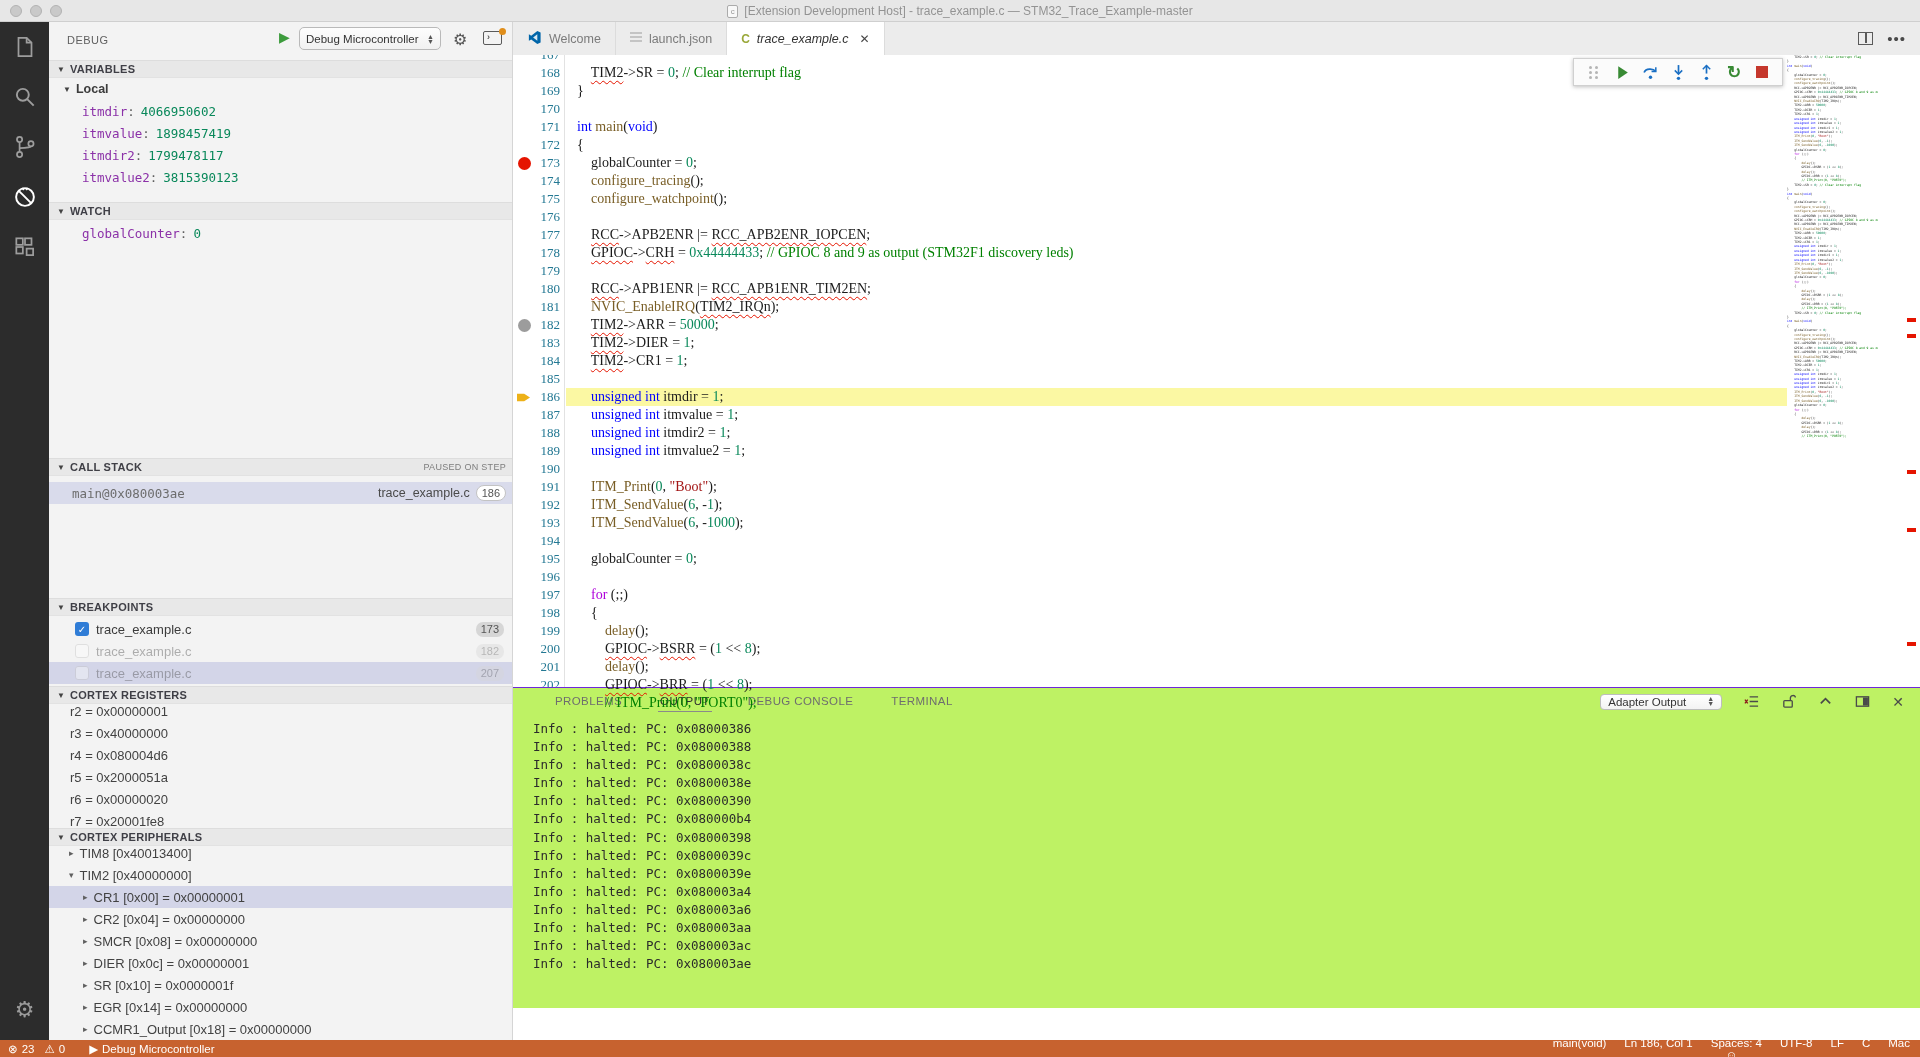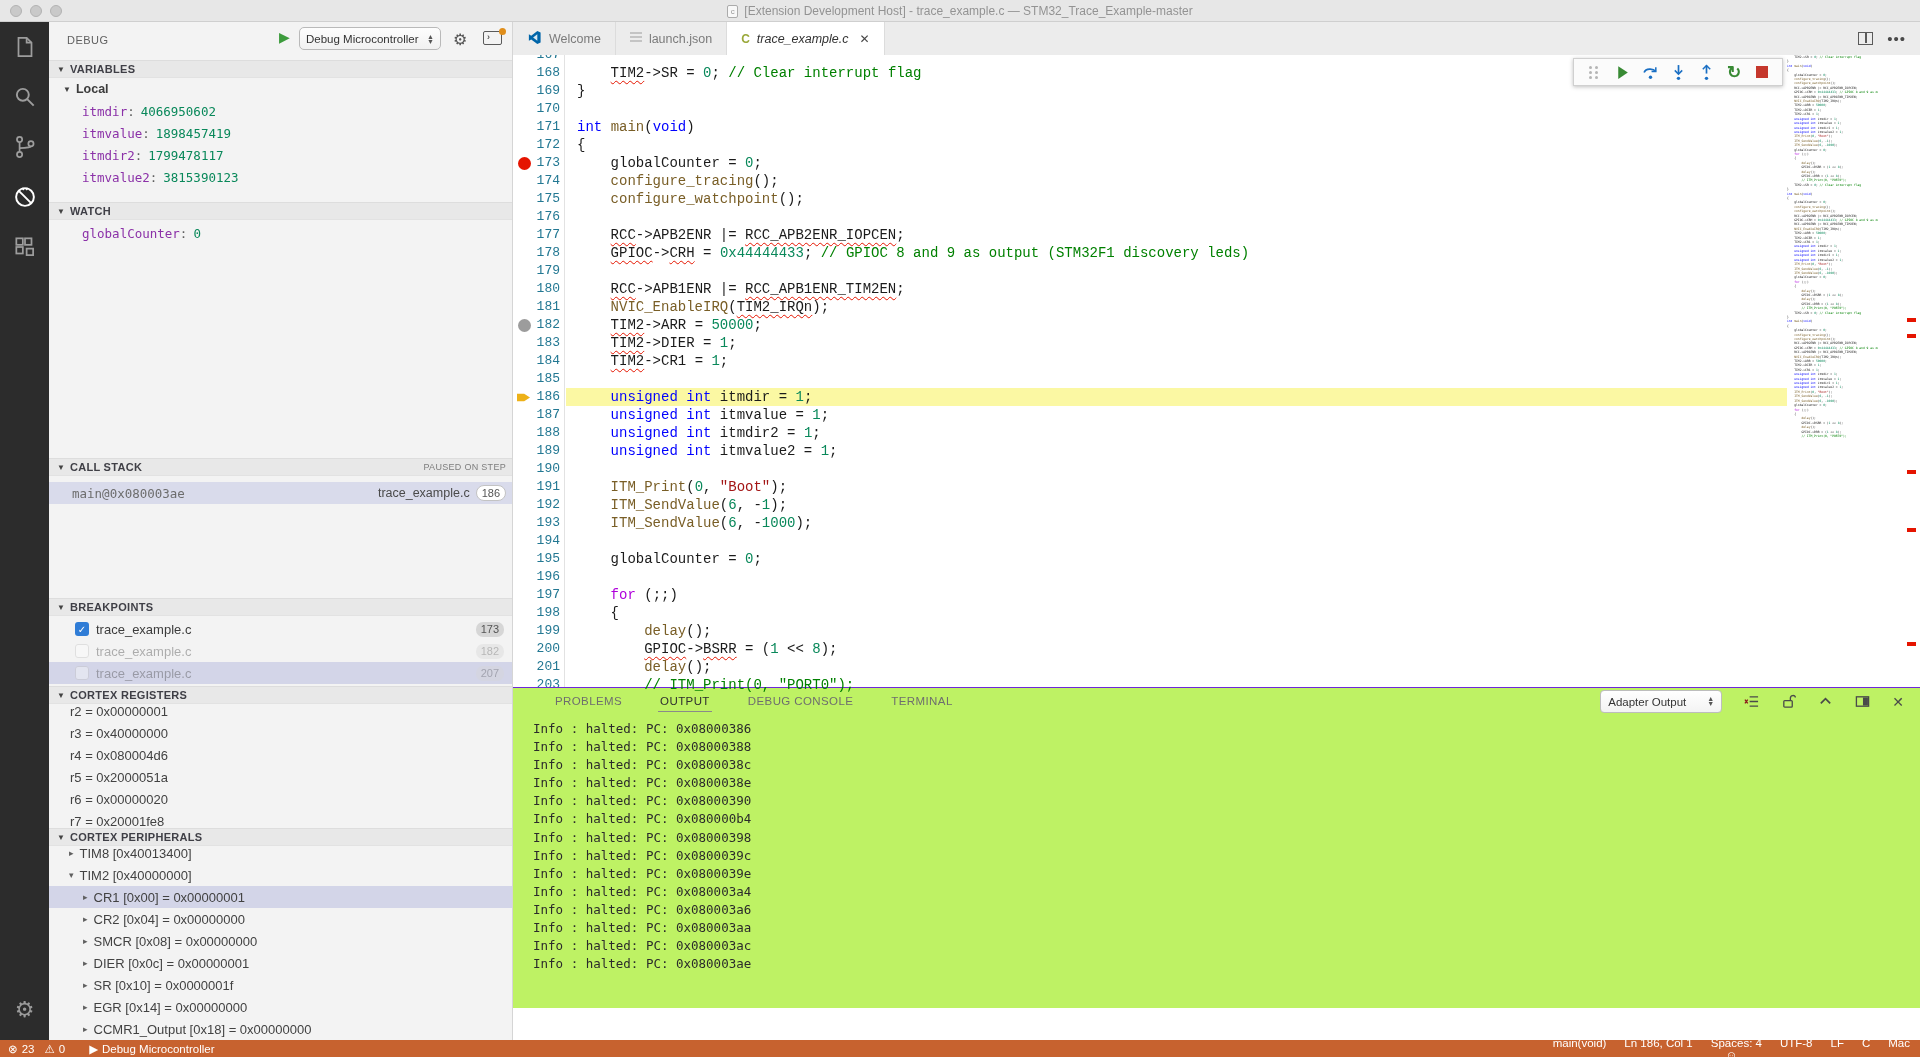--- a/index.html
+++ b/index.html
@@ -68,21 +68,21 @@
   .c-icon { color:#9aa83a; font-weight:bold; font-size:12px; }
   .json-icon { display:inline-block; width:12px; } .json-icon i { display:block; height:2px; background:#c4c4c4; margin:2px 0; }
   #tab-actions { margin-left:auto; display:flex; align-items:center; gap:14px; padding-right:14px; color:#424242; }
   #tab-actions .splitbox { width:15px; height:13px; border:1.5px solid #5a5a5a; position:relative; }
   #tab-actions .splitbox::after { content:""; position:absolute; left:6px; top:0; width:1.5px; height:10px; background:#5a5a5a; }
   #tab-actions .dots { font-size:15px; letter-spacing:1px; color:#4a4a4a; }
 
   #editor { position:absolute; left:0; top:33px; width:100%; height:664px; overflow:hidden; background:#fff; }
   #gutter-sep { position:absolute; left:51px; top:0; bottom:0; width:1px; background:#e2e2e2; }
   #code-scroll { position:absolute; left:0; top:-9px; width:1274px; }
-  .code-line { position:relative; height:18px; display:flex; white-space:pre; font-family:Liberation Mono, monospace; font-size:14px; line-height:18px; }
+  .code-line { position:relative; height:18px; display:flex; white-space:pre; font-family:Liberation Serif, serif; font-size:14px; line-height:18px; }
   .code-line .ln { width:64px; flex:none; text-align:right; padding-right:17px; color:#237893; font-size:13px; }
   .code-line .txt { position:relative; z-index:1; }
   .line-bg { position:absolute; left:53px; right:0; top:0; bottom:0; background:#fbf8a3; }
   .gdot { position:absolute; left:5px; top:2.5px; width:13px; height:13px; border-radius:50%; }
   .gdot.on { background:#e51400; } .gdot.off { background:#9c9c9c; }
   .garrow { position:absolute; left:4px; top:4px; width:13px; height:11px; background:#edb118; clip-path:polygon(0 15%, 55% 15%, 100% 50%, 55% 85%, 0 85%); }
   .tk-p{color:#1b1b1b} .tk-k{color:#0000ff} .tk-q{color:#af00db} .tk-n{color:#09885a}
   .tk-c{color:#008000} .tk-s{color:#a31515} .tk-f{color:#795e26}
   .tk-e{color:#1b1b1b; text-decoration:underline wavy #e51400 1px; text-underline-offset:3px;}
 
@@ -100,21 +100,21 @@
   .dbg-btn svg { width:17px; height:17px; }
   .restart-glyph { color:#388a34; font-size:17px; font-weight:bold; }
   .stop-glyph { width:12px; height:12px; background:#c5372c; }
 
   
   #panel { position:absolute; left:0; top:665px; width:100%; height:321px; background:#bef264; border-top:1px solid #6d28d9; }
   #panel-head { position:absolute; left:0; top:0; width:100%; height:27px; display:flex; align-items:center; padding-left:40px; }
   .panel-tab { font-size:11.5px; letter-spacing:.4px; color:#6e6e6e; margin-right:34px; padding:4px 2px; cursor:pointer; }
   .panel-tab.active { color:#2f2f2f; border-bottom:1px solid #8a8a8a; }
   #panel-right { margin-left:auto; display:flex; align-items:center; gap:22px; padding-right:16px; }
-  #channel-select { width:122px; height:23px; border:1px solid #bdbdbd; border-radius:4px; background:linear-gradient(#fff,#f3f3f3); font-size:11.5px; color:#333; display:flex; align-items:center; padding:0 7px; cursor:pointer; }
+  #channel-select { width:122px; height:16px; border:1px solid #bdbdbd; border-radius:4px; background:linear-gradient(#fff,#f3f3f3); font-size:11.5px; color:#333; display:flex; align-items:center; padding:0 7px; cursor:pointer; }
   #channel-select .stepper { margin-left:auto; display:flex; flex-direction:column; line-height:4.5px; font-size:7px; color:#555; }
   .pn-icon { color:#4a4a4a; cursor:pointer; display:flex; align-items:center; }
   .pn-icon svg { width:15px; height:15px; }
   #panel-out { position:absolute; left:0; top:27px; right:0; bottom:0; overflow:hidden; padding:5px 0 0 20px; }
   .out-line { font-family:"DejaVu Sans Mono", monospace; font-size:12.5px; line-height:18.1px; color:#2b2b2b; white-space:pre; }
 
   
   #statusbar { position:absolute; left:0; top:1040px; width:1920px; height:17px; background:#c7622f; color:#fff; display:flex; align-items:center; font-size:11.5px; }
   .sb-item { display:flex; align-items:center; gap:4px; margin-right:14px; cursor:pointer; }
   #sb-left { display:flex; align-items:center; padding-left:8px; }
@@ -377,20 +377,21 @@
         <div class="code-line"><span class="ln">192</span><span class="txt"><span class="tk-p">    </span><span class="tk-f">ITM_SendValue</span><span class="tk-p">(</span><span class="tk-n">6</span><span class="tk-p">, -</span><span class="tk-n">1</span><span class="tk-p">);</span></span></div>
         <div class="code-line"><span class="ln">193</span><span class="txt"><span class="tk-p">    </span><span class="tk-f">ITM_SendValue</span><span class="tk-p">(</span><span class="tk-n">6</span><span class="tk-p">, -</span><span class="tk-n">1000</span><span class="tk-p">);</span></span></div>
         <div class="code-line"><span class="ln">194</span><span class="txt"></span></div>
         <div class="code-line"><span class="ln">195</span><span class="txt"><span class="tk-p">    globalCounter = </span><span class="tk-n">0</span><span class="tk-p">;</span></span></div>
         <div class="code-line"><span class="ln">196</span><span class="txt"></span></div>
         <div class="code-line"><span class="ln">197</span><span class="txt"><span class="tk-p">    </span><span class="tk-q">for</span><span class="tk-p"> (;;)</span></span></div>
         <div class="code-line"><span class="ln">198</span><span class="txt"><span class="tk-p">    {</span></span></div>
         <div class="code-line"><span class="ln">199</span><span class="txt"><span class="tk-p">        </span><span class="tk-f">delay</span><span class="tk-p">();</span></span></div>
         <div class="code-line"><span class="ln">200</span><span class="txt"><span class="tk-p">        </span><span class="tk-e">GPIOC</span><span class="tk-p">-&gt;</span><span class="tk-e">BSRR</span><span class="tk-p"> = (</span><span class="tk-n">1</span><span class="tk-p"> &lt;&lt; </span><span class="tk-n">8</span><span class="tk-p">);</span></span></div>
         <div class="code-line"><span class="ln">201</span><span class="txt"><span class="tk-p">        </span><span class="tk-f">delay</span><span class="tk-p">();</span></span></div>
+        <div class="code-line"><span class="ln">202</span><span class="txt"><span class="tk-p">        </span><span class="tk-e">GPIOC</span><span class="tk-p">-&gt;</span><span class="tk-e">BRR</span><span class="tk-p"> = (</span><span class="tk-n">1</span><span class="tk-p"> &lt;&lt; </span><span class="tk-n">8</span><span class="tk-p">);</span></span></div>
         <div class="code-line"><span class="ln">203</span><span class="txt"><span class="tk-p">        </span><span class="tk-c">// ITM_Print(0, "PORT0");</span></span></div>
       </div>
     <div id="minimap">
         <div class="mm-line"></div>
         <div class="mm-line"><span class="tk-p">    </span><span class="tk-e">TIM2</span><span class="tk-p">-&gt;SR = </span><span class="tk-n">0</span><span class="tk-p">; </span><span class="tk-c">// Clear interrupt flag</span></div>
         <div class="mm-line"><span class="tk-p">}</span></div>
         <div class="mm-line"></div>
         <div class="mm-line"><span class="tk-k">int</span><span class="tk-p"> </span><span class="tk-f">main</span><span class="tk-p">(</span><span class="tk-k">void</span><span class="tk-p">)</span></div>
         <div class="mm-line"><span class="tk-p">{</span></div>
         <div class="mm-line"><span class="tk-p">    globalCounter = </span><span class="tk-n">0</span><span class="tk-p">;</span></div>

